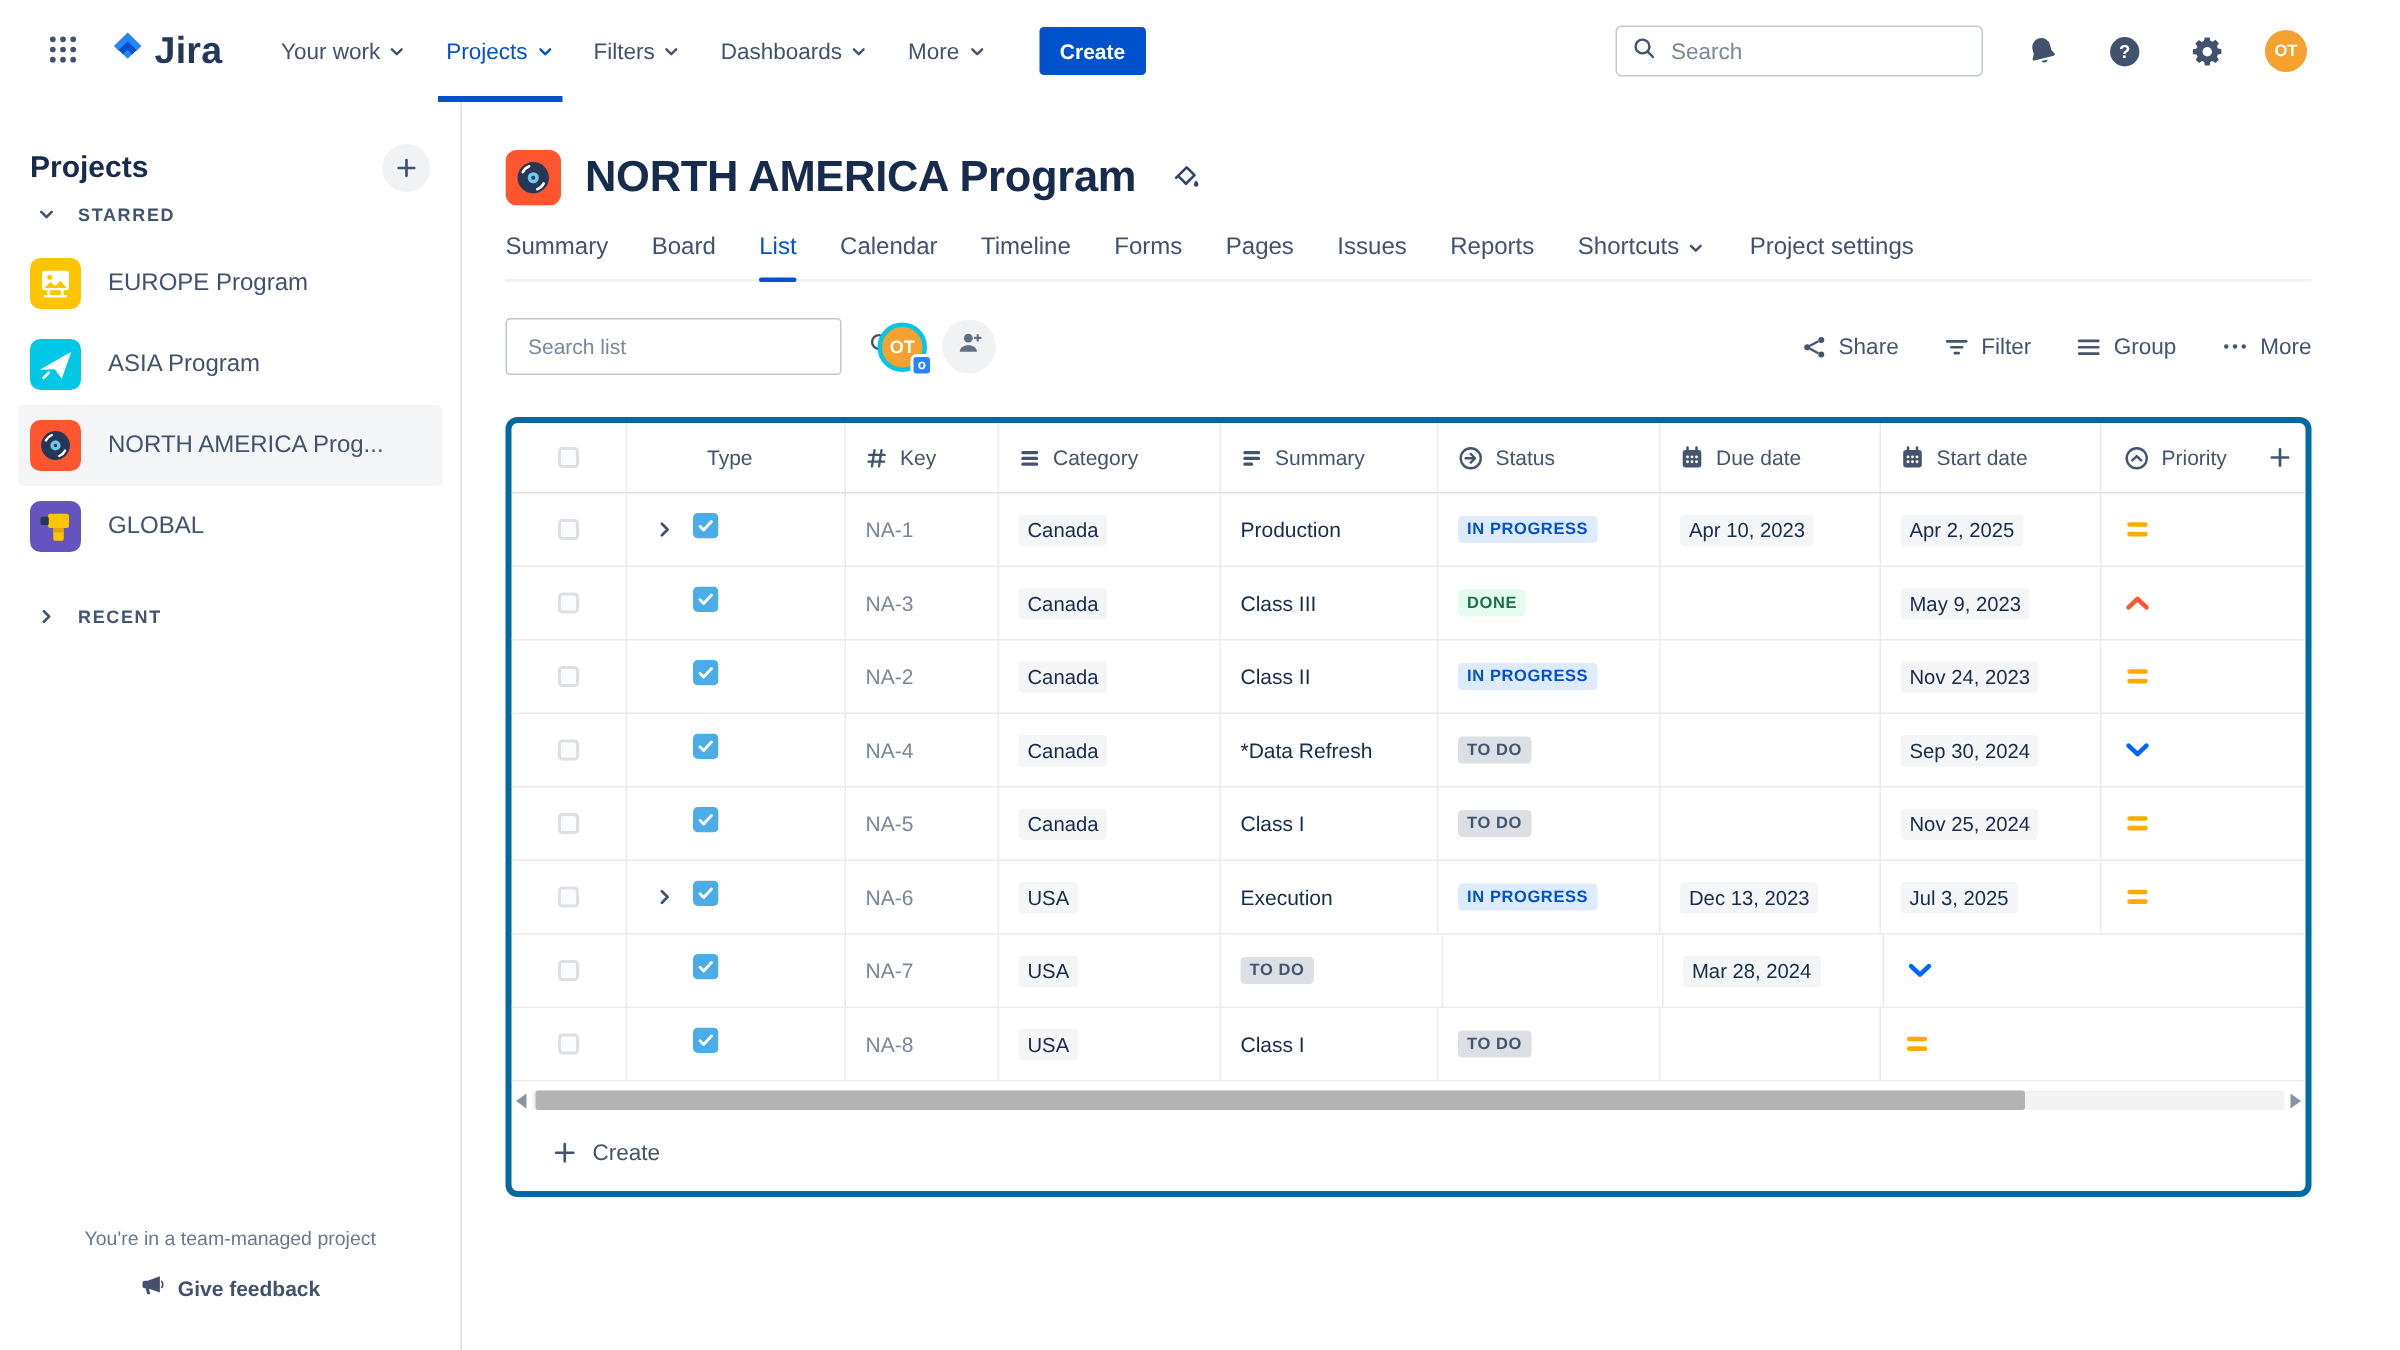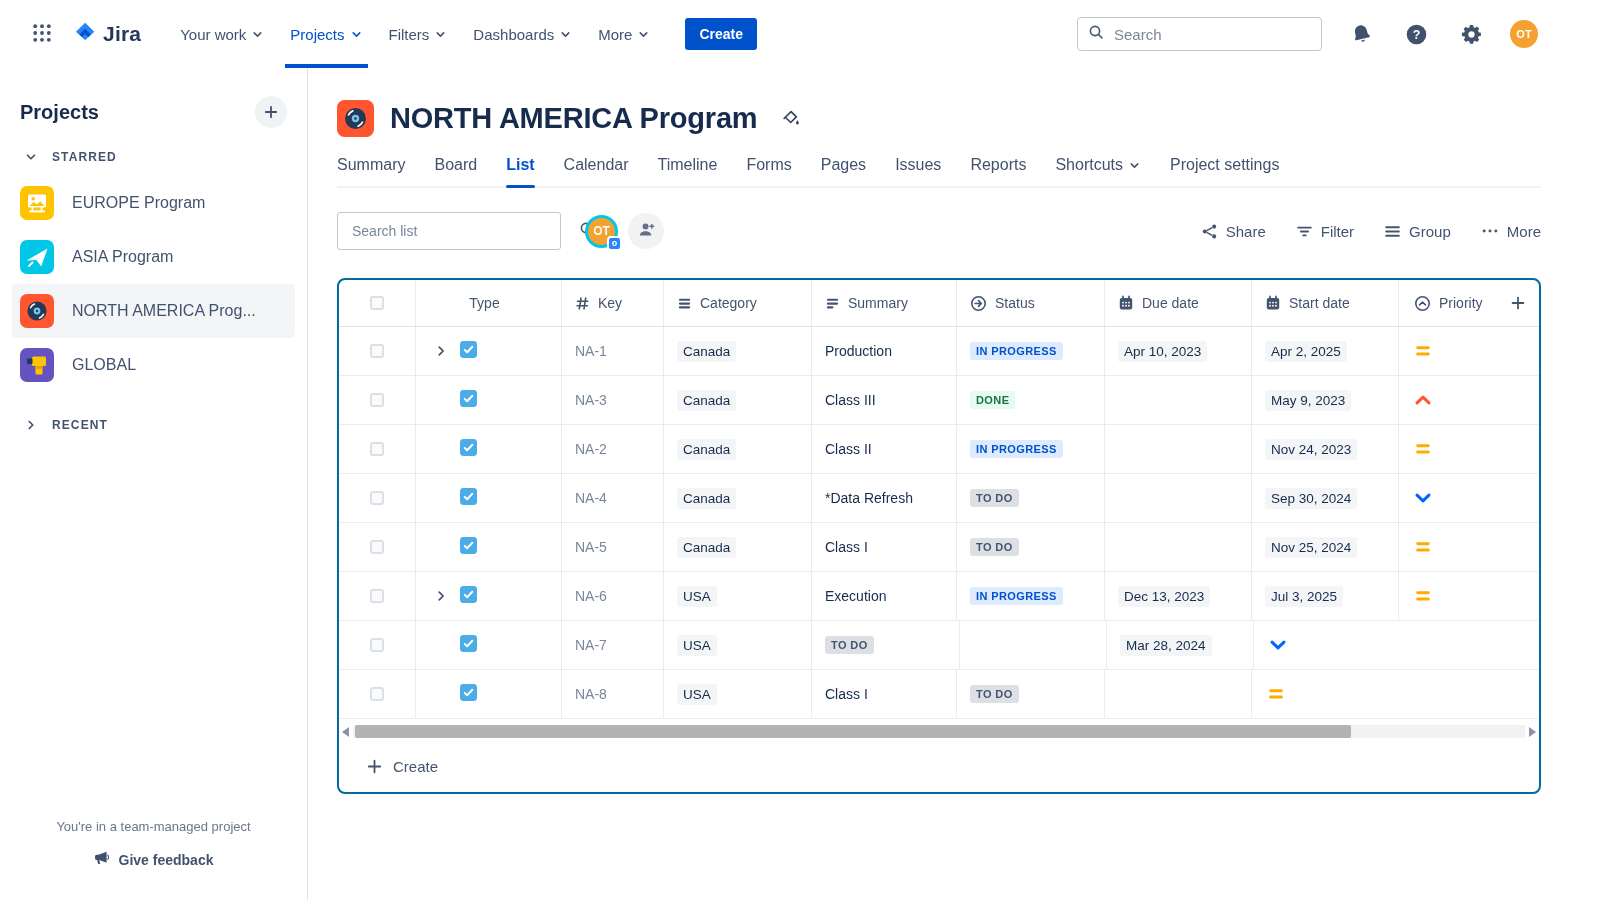--- a/index.html
+++ b/index.html
@@ -4,21 +4,21 @@
 <style>
   html,body{margin:0;padding:0;width:1600px;height:900px;overflow:hidden;background:#fff;
     font-family:"Liberation Sans",sans-serif;color:#172B4D;}
   *{box-sizing:border-box;}
   button{font-family:inherit;background:none;border:none;cursor:pointer;padding:0;}
 
   
   .topnav{height:68px;display:flex;align-items:center;padding:0 26px 0 26px;background:#fff;}
   .icon-btn{color:#42526E;display:flex;align-items:center;justify-content:center;width:32px;height:32px;}
   .logo{display:flex;align-items:center;gap:6px;margin:0 26px 0 14px;}
-  .logo-text{font-size:21px;font-weight:700;color:#253858;letter-spacing:.2px;}
+  .logo-text{font-size:25px;font-weight:700;color:#253858;letter-spacing:.2px;}
   .nav-menu{display:flex;align-items:flex-end;height:68px;}
   .nav-item{display:flex;align-items:center;gap:5px;height:68px;padding:0 13px;position:relative;
     font-size:15px;font-weight:500;color:#42526E;cursor:pointer;}
   .nav-item .chev{display:flex;color:#42526E;}
   .nav-item.active{color:#0052CC;}
   .nav-item.active .chev{color:#0052CC;}
   .nav-item.active::after{content:"";position:absolute;left:8px;right:8px;bottom:0;height:4px;background:#0052CC;}
   .create-btn{background:#0052CC;color:#fff;font-size:14px;font-weight:600;border-radius:3px;
     height:32px;padding:0 14px;margin-left:22px;}
   .nav-right{margin-left:auto;display:flex;align-items:center;gap:23px;padding-right:36px;}
@@ -33,21 +33,21 @@
   
   .body{display:flex;height:832px;}
   .sidebar{width:308px;border-right:1px solid #DFE1E6;display:flex;flex-direction:column;flex-shrink:0;}
   .main{flex:1;padding:30px 0 0 29px;}
 
   
   .sb-head{display:flex;align-items:center;justify-content:space-between;padding:0 20px 0 20px;margin-top:28px;}
   .sb-head h2{font-size:20px;font-weight:700;color:#172B4D;margin:0;}
   .sb-add{width:32px;height:32px;border-radius:50%;background:#F1F2F4;color:#42526E;display:flex;
     align-items:center;justify-content:center;}
-  .sb-section{display:flex;align-items:center;gap:14px;padding-left:24px;height:30px;margin-top:14px;
+  .sb-section{display:flex;align-items:center;gap:14px;padding-left:24px;height:30px;
     font-size:12px;font-weight:700;letter-spacing:1.1px;color:#44546F;cursor:pointer;}
   .sb-section .chev{color:#44546F;display:flex;}
   .sb-items{margin-top:4px;}
   .sb-item{display:flex;align-items:center;gap:18px;height:54px;margin:0 12px;padding:0 8px;
     border-radius:4px;cursor:pointer;}
   .sb-item.selected{background:#F4F5F7;}
   .sb-ico{width:34px;height:34px;display:flex;flex-shrink:0;}
   .sb-label{font-size:16px;color:#42526E;white-space:nowrap;}
   .sb-footer{margin-top:auto;padding-bottom:30px;text-align:center;}
   .sb-footer p{font-size:13px;color:#6B778C;margin:0 0 16px 0;}
@@ -57,21 +57,21 @@
   
   .title-row{display:flex;align-items:center;gap:16px;height:40px;text-align:right;}
   .proj-ico{width:37px;height:37px;display:flex;}
   .page-title{font-size:29px;font-weight:600;color:#172B4D;margin:0;letter-spacing:-.2px;}
   .paint-btn{margin-left:9px;display:flex;align-items:center;color:#344563;}
   .tabs{display:flex;align-items:center;gap:29px;margin-top:10px;border-bottom:2px solid #F1F2F4;
     width:1204px;}
   .tab{display:flex;align-items:center;gap:5px;padding:8px 0 12px 0;font-size:16px;color:#42526E;
     position:relative;cursor:pointer;white-space:nowrap;}
   .tab .chev{color:#42526E;display:flex;}
-  .tab.active{color:#0052CC;font-weight:700;}
+  .tab.active{color:#0052CC;font-weight:400;}
   .tab.active::after{content:"";position:absolute;left:0;right:0;bottom:-2px;height:3px;background:#0052CC;border-radius:2px;}
 
   
   .toolbar{display:flex;align-items:center;margin-top:24px;width:1204px;}
   .list-search{display:flex;align-items:center;width:224px;height:38px;border:1px solid #C1C7D0;
     border-radius:3px;padding:0 12px;color:#44546F;gap:44px;}
   .list-search input{border:none;outline:none;flex:1;font-size:14px;color:#172B4D;font-family:inherit;}
   .list-search input::placeholder{color:#7A869A;}
   .tb-avatars{display:flex;align-items:center;margin-left:24px;}
   .avatar-ot{width:33px;height:33px;border-radius:50%;background:#F5A12F;border:3px solid #00C7E5;
@@ -80,21 +80,21 @@
   .avatar-badge{position:absolute;right:-7px;bottom:-6px;width:15px;height:15px;background:#2684FF;
     border:2px solid #fff;border-radius:4px;color:#fff;font-size:9px;display:flex;align-items:center;
     justify-content:center;font-weight:700;}
   .avatar-add{width:36px;height:36px;border-radius:50%;background:#F1F2F4;color:#626F86;display:flex;
     align-items:center;justify-content:center;margin-left:10px;cursor:pointer;}
   .tb-actions{margin-left:auto;display:flex;align-items:center;gap:30px;}
   .tb-action{display:flex;align-items:center;gap:8px;font-size:15px;font-weight:500;color:#44546F;cursor:pointer;}
   .tb-action .ic{display:flex;color:#44546F;}
 
   
-  .list-container{width:1204px;margin-top:28px;border:2px solid #0369a1;border-radius:8px;overflow:hidden;}
+  .list-container{width:1204px;margin-top:28px;border:4px solid #0369a1;border-radius:8px;overflow:hidden;}
   .hrow{display:flex;height:47px;border-bottom:1px solid #DFE1E6;}
   .trow{display:flex;height:49px;border-bottom:1px solid #EBECF0;}
   .cell{display:flex;align-items:center;gap:8px;padding:0 8px 0 13px;border-right:1px solid #EBECF0;flex-shrink:0;}
   .cell:last-child{border-right:none;}
   .cell.h{color:#44546F;font-size:14px;}
   .cell.h .ic{display:flex;color:#44546F;}
   .col-select{width:77px;justify-content:center;padding:0;}
   .col-type{width:146px;}
   .col-key{width:102px;}
   .col-category{width:148px;}

